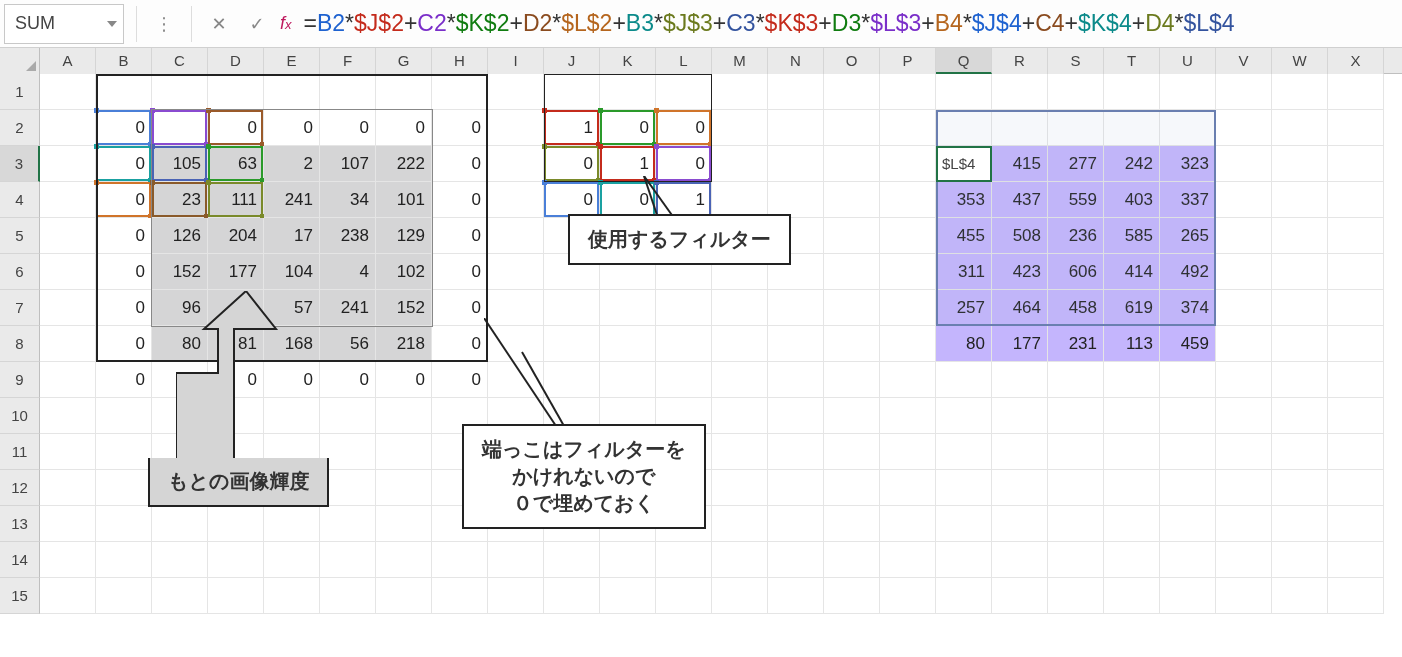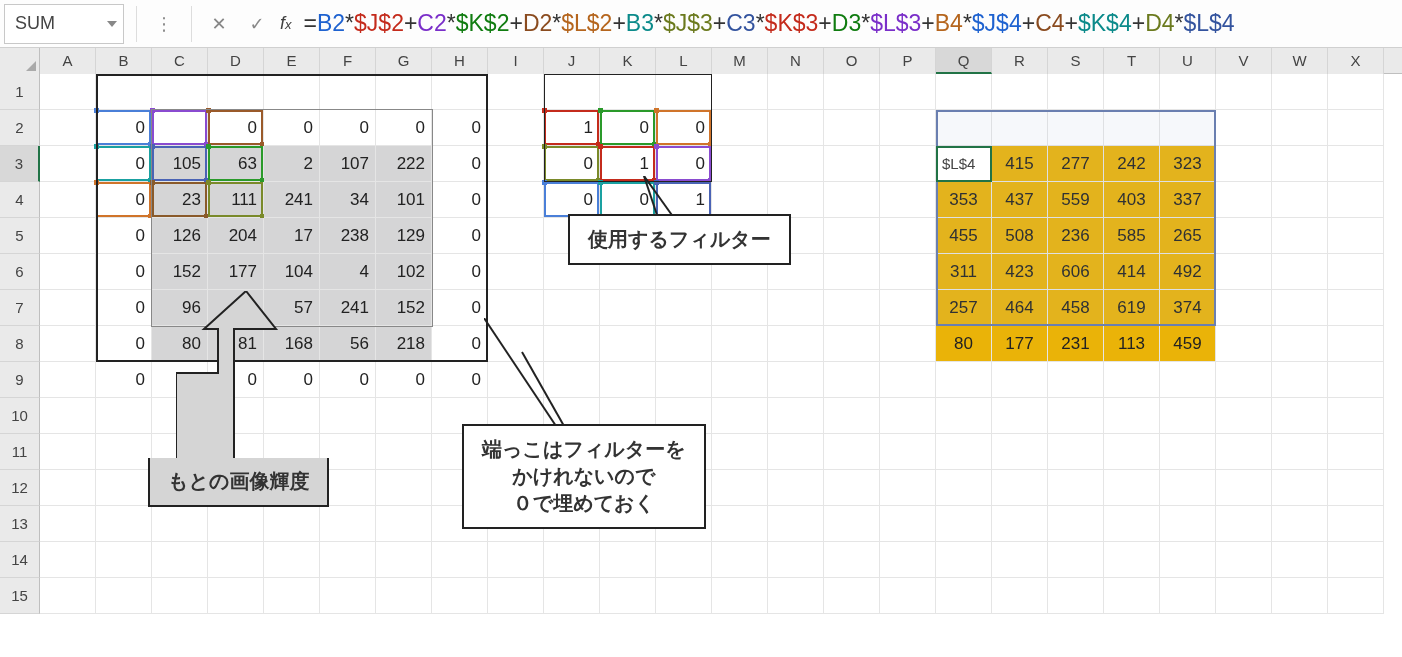--- a/index.html
+++ b/index.html
@@ -42,21 +42,21 @@
     border-right: 5px solid transparent;
     border-top: 6px solid #888;
     transform: translateY(-50%);
   }
   .fb-sep { width: 1px; height: 36px; background: #ddd; margin: 0 8px; }
   .fb-btn {
     width: 30px; height: 30px;
     display: flex; align-items: center; justify-content: center;
     color: #888; font-size: 18px; margin: 0 4px;
   }
-  .fx-btn { font-style: italic; color: #404040; font-size: 18px; margin: 0 12px 0 4px; }
+  .fx-btn { font-style: italic; color: #be185d; font-size: 18px; margin: 0 12px 0 4px; }
   .formula-text {
     flex: 1;
     font-size: 23px;
     white-space: nowrap;
     overflow: hidden;
   }
   .formula-text span { padding: 0 0px; }
 
   
   .grid-wrap { position: relative; }
@@ -109,21 +109,21 @@
     border-bottom: 1px solid #e5e5e5;
     text-align: right;
     padding: 0 6px;
     line-height: 36px;
     font-size: 17px;
     color: #222;
     position: relative;
     background: #fff;
   }
   .cell.shade { background: #d5d5d6; }
-  .cell.blue-shade { background: #eab308; text-align: center; }
+  .cell.blue-shade { background: #c4b5fd; }
   .cell.active { background: #fff; outline: 2px solid #217346; outline-offset: -2px; z-index: 5; color: #444; font-size:15px;}
   
   .cell.ref { box-shadow: inset 0 0 0 2px var(--rc); }
   .cell.ref::before, .cell.ref::after {
     content:""; position:absolute; width:5px; height:5px; background:var(--rc);
   }
   .cell.ref::before { left:-2px; top:-2px; }
   .cell.ref::after  { right:-2px; bottom:-2px; }
 
   

